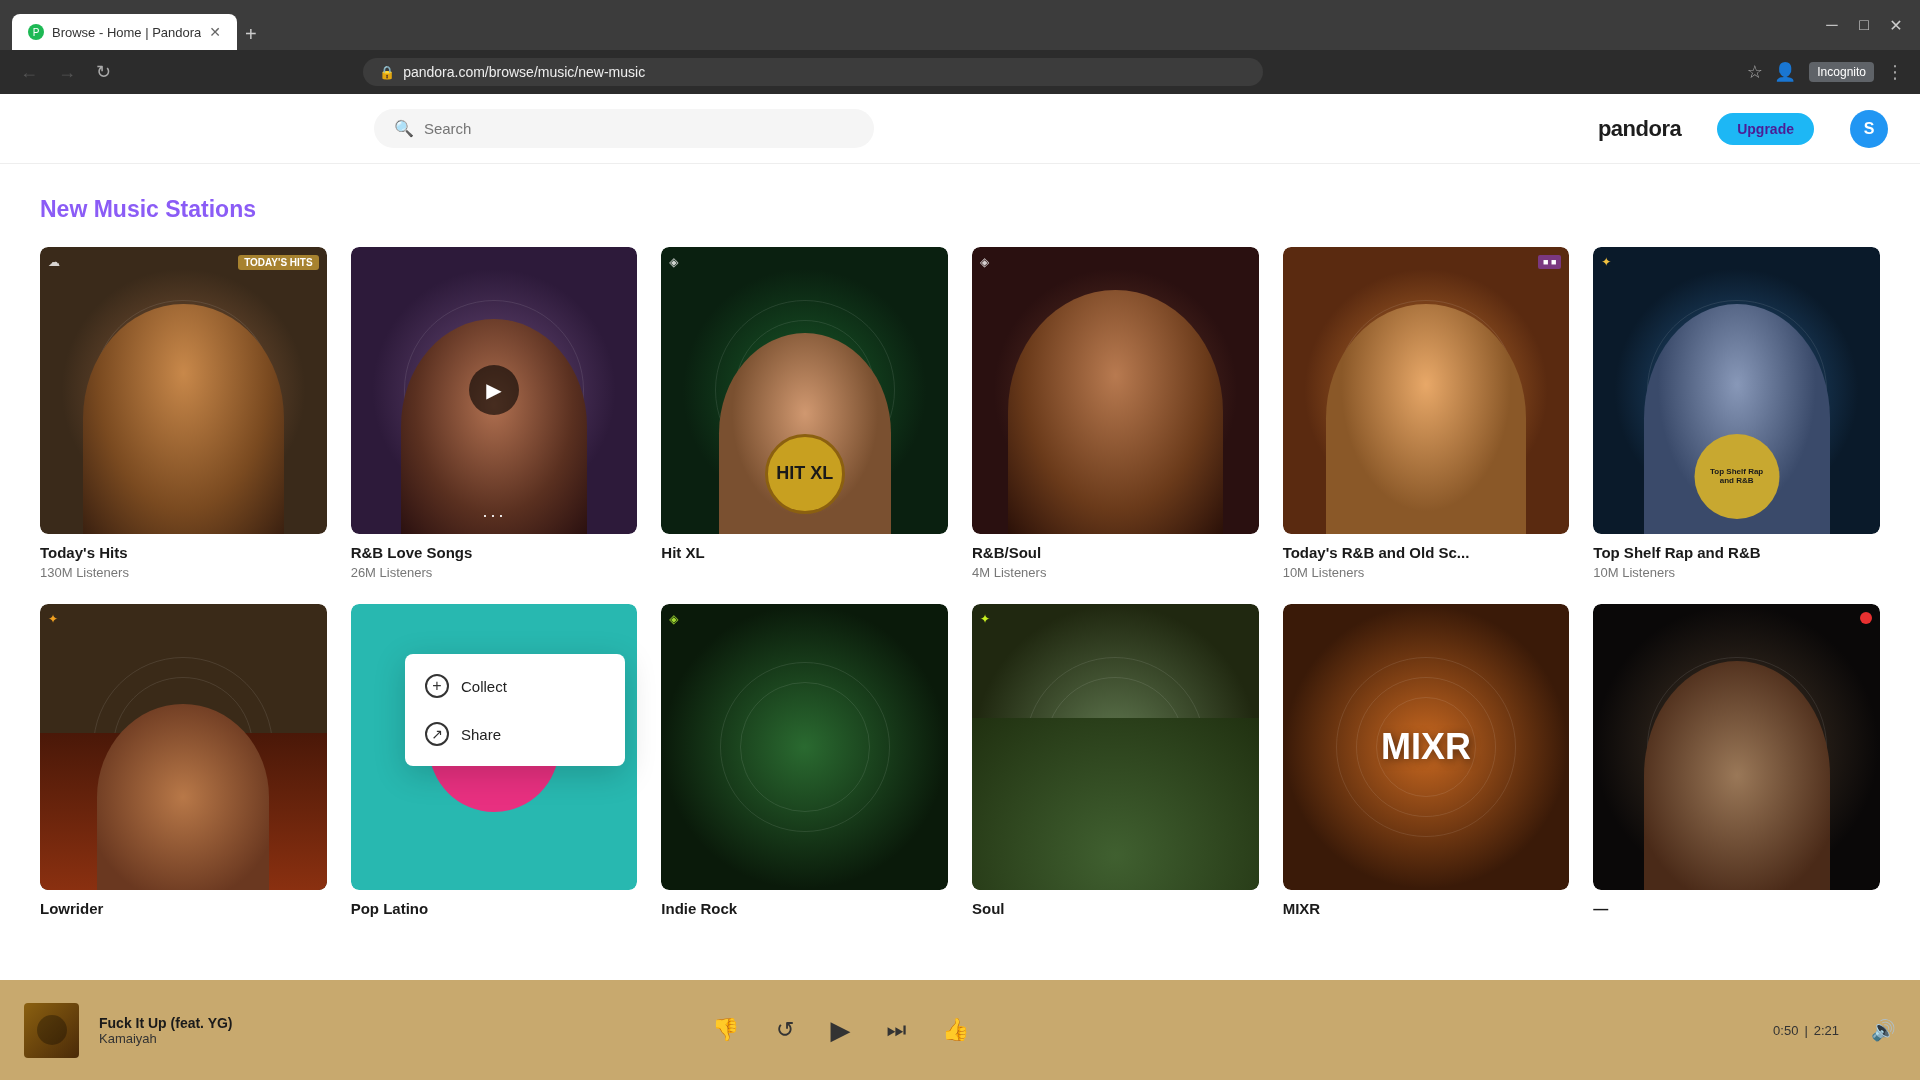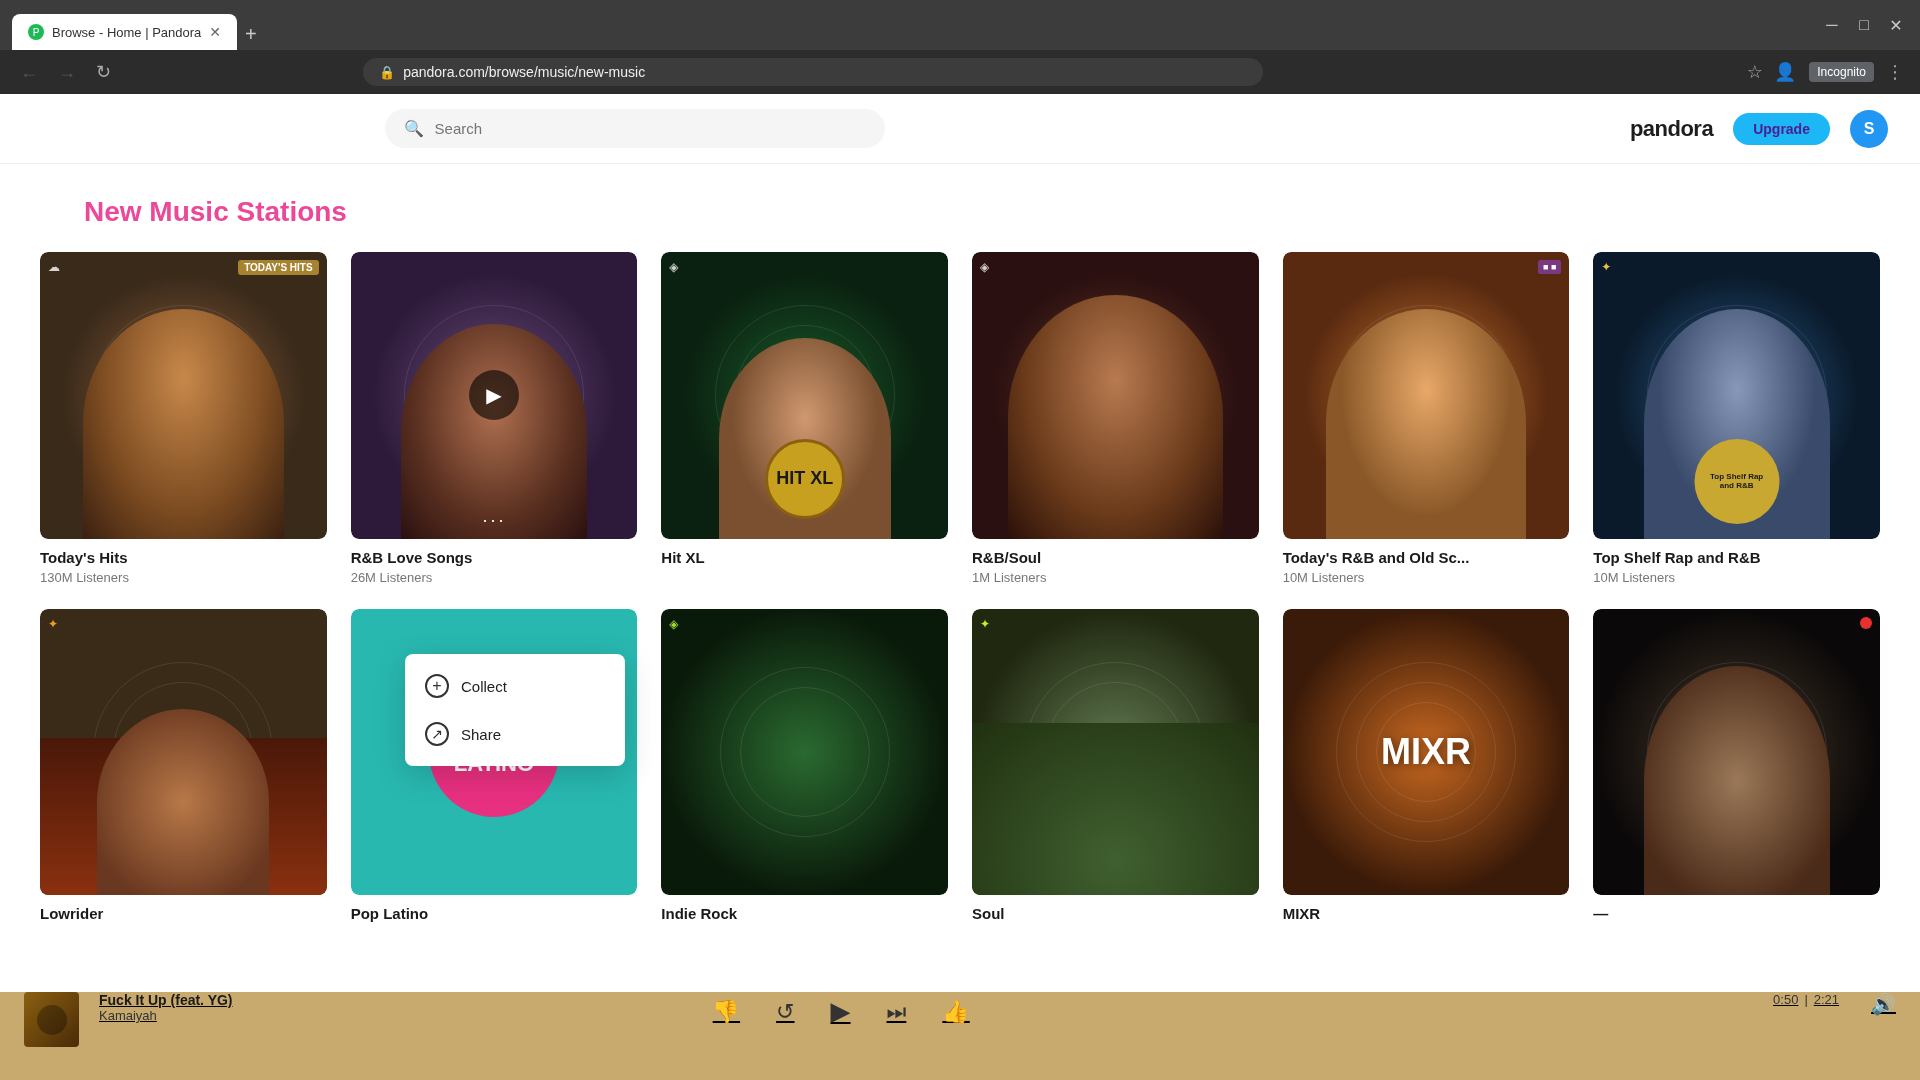--- a/index.html
+++ b/index.html
@@ -31,21 +31,21 @@
     .nav-link { font-size: 16px; color: #555; text-decoration: none; cursor: pointer; padding: 4px 0; }
     .nav-link.active { color: #222; font-weight: 600; border-bottom: 2px solid #222; }
     .search-bar { flex: 1; max-width: 500px; margin: 0 auto; background: #f5f5f5; border-radius: 24px; padding: 10px 20px; display: flex; align-items: center; gap: 10px; }
     .search-input { border: none; background: transparent; font-size: 15px; outline: none; width: 100%; color: #333; }
     .pandora-logo { margin-left: auto; font-size: 22px; font-weight: 700; color: #1d1d1d; letter-spacing: -0.5px; }
     .upgrade-btn { background: #1db7f5; color: #4c1d95; border: none; border-radius: 20px; padding: 8px 20px; font-size: 14px; font-weight: 600; cursor: pointer; }
     .user-avatar { width: 38px; height: 38px; background: #2196f3; border-radius: 50%; display: flex; align-items: center; justify-content: center; color: white; font-size: 16px; font-weight: 600; cursor: pointer; }
 
     
     .main-content { padding: 32px 40px; background: #fff; height: calc(1080px - 50px - 44px - 70px - 88px); overflow: hidden; position: relative; }
-    .section-title { font-size: 28px; font-weight: 700; color: #ec4899; margin-bottom: 24px; margin-left: 44px; }
+    .section-title { font-size: 23px; font-weight: 700; color: #8b5cf6; margin-bottom: 24px; }
     .stations-grid { display: grid; grid-template-columns: repeat(6, 1fr); gap: 24px; }
 
     .station-card { cursor: pointer; position: relative; }
     .station-thumb { width: 100%; aspect-ratio: 1; border-radius: 8px; overflow: hidden; position: relative; margin-bottom: 10px; }
 
     
     .vinyl-bg { width: 100%; height: 100%; border-radius: 8px; position: relative; overflow: hidden; display: flex; align-items: center; justify-content: center; }
 
     .station-name { font-size: 15px; font-weight: 600; color: #1a1a1a; margin-bottom: 4px; }
     .station-listeners { font-size: 13px; color: #777; }
@@ -53,21 +53,21 @@
     
     .context-menu { position: absolute; background: white; border-radius: 8px; box-shadow: 0 8px 32px rgba(0,0,0,0.18); z-index: 100; width: 220px; padding: 8px 0; top: 490px; left: 405px; }
     .context-menu-item { display: flex; align-items: center; gap: 12px; padding: 12px 20px; font-size: 15px; color: #222; cursor: pointer; }
     .context-menu-icon { width: 24px; height: 24px; border-radius: 50%; border: 2px solid #333; display: flex; align-items: center; justify-content: center; font-size: 16px; color: #333; }
 
     
     .play-overlay { position: absolute; top: 50%; left: 50%; transform: translate(-50%, -50%); background: rgba(0,0,0,0.6); border-radius: 50%; width: 50px; height: 50px; display: flex; align-items: center; justify-content: center; color: white; font-size: 20px; }
     .dots-overlay { position: absolute; bottom: 8px; left: 50%; transform: translateX(-50%); color: white; font-size: 18px; letter-spacing: 2px; }
 
     
-    .now-playing-bar { position: fixed; bottom: 0; left: 0; right: 0; height: 88px; background: #c8a96e; display: flex; align-items: flex-start; padding: 0 24px; gap: 20px; z-index: 200; text-decoration: underline; }
+    .now-playing-bar { position: fixed; bottom: 0; left: 0; right: 0; height: 100px; background: #c8a96e; display: flex; align-items: center; padding: 0 24px; gap: 20px; z-index: 200; }
     .np-thumb { width: 55px; height: 55px; border-radius: 4px; background: #8b6914; overflow: hidden; }
     .np-info { flex: 0 0 200px; }
     .np-title { font-size: 14px; font-weight: 600; color: #1a1a1a; }
     .np-artist { font-size: 13px; color: #333; }
     .np-controls { display: flex; align-items: center; gap: 28px; margin: 0 auto; }
     .np-btn { background: none; border: none; cursor: pointer; color: #333; font-size: 22px; padding: 4px; }
     .np-btn.play { font-size: 26px; }
     .np-time { margin-left: auto; font-size: 13px; color: #333; display: flex; align-items: center; gap: 6px; }
     .np-volume { font-size: 20px; color: #333; cursor: pointer; margin-left: 12px; }
 
@@ -125,21 +125,21 @@
     <span class="incognito-badge">Incognito</span>
     <span>⋮</span>
   </div>
 </div>
 
 <div class="app-header">
   <div class="search-bar">
     <span>🔍</span>
     <input class="search-input" type="text" placeholder="Search" style="">
   </div>
-  <div style="margin-left:auto; display:flex; align-items:center; gap:20px;">
+  <div style="margin-left:auto; display:flex; align-items:center; gap:36px;">
     <div class="pandora-logo">pandora</div>
     <button class="upgrade-btn">Upgrade</button>
     <div class="user-avatar">S</div>
   </div>
 </div>
 
 <div class="main-content">
   <h2 class="section-title">New Music Stations</h2>
 
   <div class="stations-grid" style="margin-bottom:24px;">
@@ -196,21 +196,21 @@
         <div class="vinyl-bg card-rnb-soul">
           <div class="vinyl-ring" style="width:180px;height:180px;"></div>
           <div class="vinyl-ring" style="width:140px;height:140px;"></div>
           <div class="vinyl-ring" style="width:100px;height:100px;"></div>
 
           <div style="position:absolute;width:75%;height:85%;bottom:0;background:radial-gradient(ellipse at 50% 35%, #b87a50 0%, #6a3a1a 60%, #2a1008 100%);border-radius:50% 50% 0 0;"></div>
           <div class="card-icon">◈</div>
         </div>
       </div>
       <div class="station-name">R&amp;B/Soul</div>
-      <div class="station-listeners">1M Listeners</div>
+      <div class="station-listeners">4M Listeners</div>
     </div>
 
     <div class="station-card">
       <div class="station-thumb">
         <div class="vinyl-bg card-todays-rnb">
           <div class="vinyl-ring" style="width:180px;height:180px;"></div>
           <div class="vinyl-ring" style="width:140px;height:140px;"></div>
           <div style="position:absolute;width:70%;height:80%;bottom:0;background:radial-gradient(ellipse at 50% 35%, #e8a868 0%, #8a5828 60%);border-radius:50% 50% 0 0;"></div>
           <div style="position:absolute;top:8px;right:8px;font-size:9px;background:#7a3880;color:white;padding:2px 5px;border-radius:2px;">■ ■</div>
         </div>

